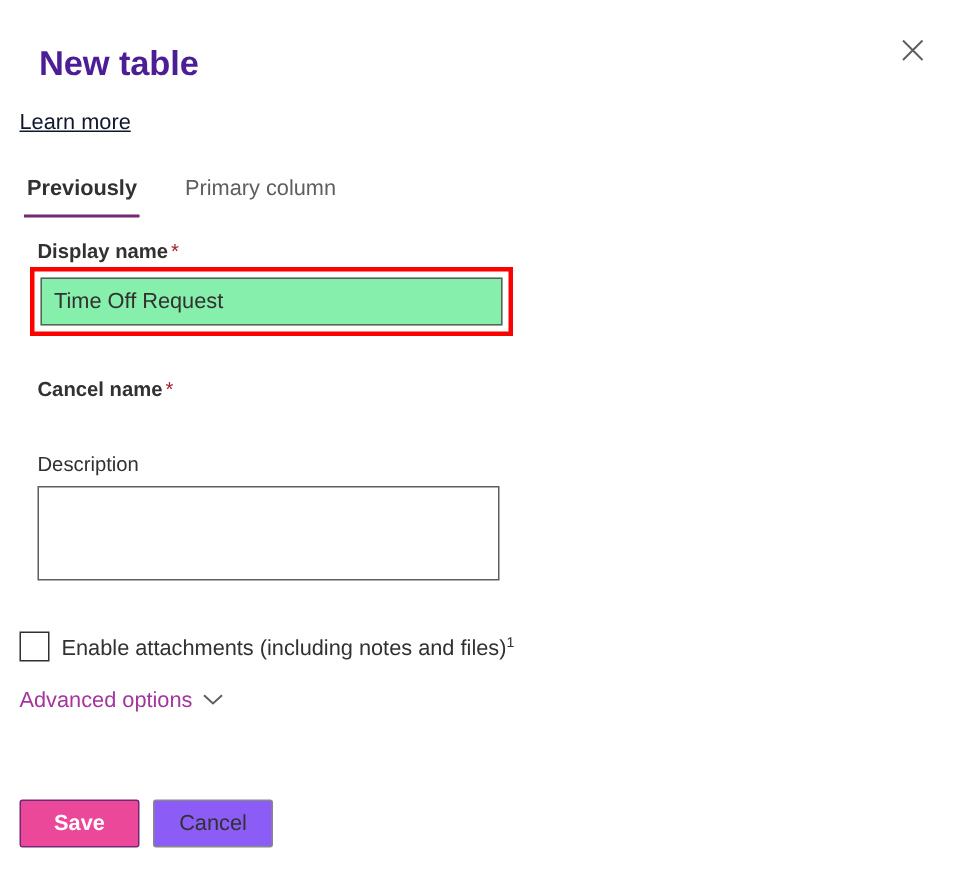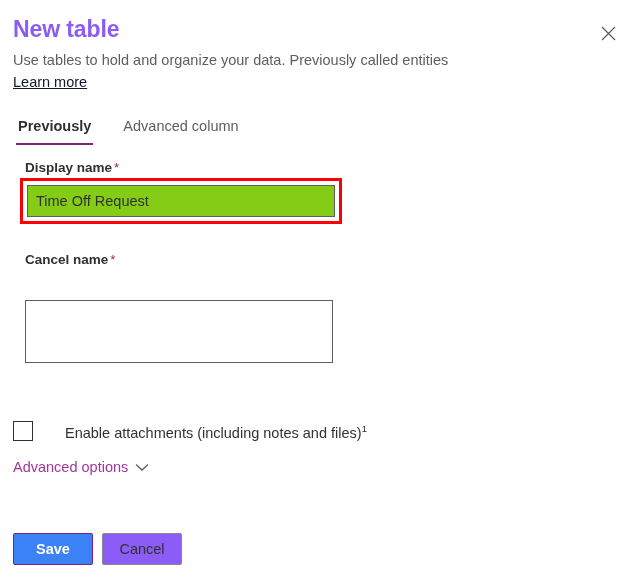--- a/index.html
+++ b/index.html
@@ -25,24 +25,24 @@
   
   .header {
     position: absolute;
     left: 13px;
     top: 14px;
     right: 13px;
   }
   .panel-title {
     font-size: 23px;
     font-weight: 600;
-    color: #8b5cf6;
+    color: #4c1d95;
     letter-spacing: -0.1px;
     line-height: 30px;
-    margin: 0;
+    margin: 13px;
   }
   .panel-subtitle {
     font-size: 14.5px;
     color: #605e5c;
     line-height: 20px;
     margin: 6px 0 0 0;
     white-space: nowrap;
   }
   .learn-more {
     display: inline-block;
@@ -124,21 +124,21 @@
     color: #a4262c;
     font-weight: 400;
     margin-left: 2px;
   }
 
   .text-input {
     box-sizing: border-box;
     width: 308px;
     height: 32px;
     border: 1px solid #605e5c;
-    background: #84cc16;
+    background: #86efac;
     font-family: "Liberation Sans", sans-serif;
     font-size: 14.5px;
     color: #323130;
     padding: 0 8px;
     outline: none;
     display: block;
   }
   .text-area {
     box-sizing: border-box;
     width: 308px;
@@ -166,21 +166,20 @@
   .spacer-26 { height: 26px; }
 
   
   .checkbox-row {
     position: absolute;
     left: 13px;
     top: 419px;
     display: flex;
     align-items: center;
     cursor: pointer;
-    gap: 24px;
   }
   .checkbox-box {
     width: 20px;
     height: 20px;
     box-sizing: border-box;
     border: 1px solid #323130;
     background: #ffffff;
     flex: 0 0 auto;
   }
   .checkbox-label {
@@ -227,56 +226,55 @@
     min-width: 80px;
     box-sizing: border-box;
     font-family: "Liberation Sans", sans-serif;
     font-size: 14.5px;
     font-weight: 600;
     cursor: pointer;
     padding: 0 16px;
     border-radius: 2px;
   }
   .btn-primary {
-    background: #3b82f6;
+    background: #ec4899;
     border: 1px solid #742774;
     color: #ffffff;
   }
   .btn-secondary {
     background: #8b5cf6;
     border: 1px solid #8a8886;
     color: #323130;
     font-weight: 400;
   }
 </style>
 </head>
 <body>
 
 <div class="panel">
 
   <div class="header">
     <h1 class="panel-title">New table</h1>
-    <p class="panel-subtitle">Use tables to hold and organize your data. Previously called entities</p>
     <a class="learn-more" href="#">Learn more</a>
   </div>
 
   <button class="close-btn">
     <span>
       <svg width="15" height="15" viewBox="0 0 15 15" aria-hidden="true">
         <path d="M1 1 L14 14 M14 1 L1 14" stroke="#605e5c" stroke-width="1.3" fill="none"></path>
       </svg>
     </span>
   </button>
 
   <div class="tabs">
     <div class="tab active">
       <span>Previously</span>
     </div>
     <div class="tab">
-      <span>Advanced column</span>
+      <span>Primary column</span>
     </div>
   </div>
 
   <div class="form">
 
     <div class="field">
       <label class="field-label">
         <span>Display name</span><span class="req">*</span>
       </label>
       <div class="highlight-wrap">
@@ -288,20 +286,21 @@
 
     <div class="field">
       <label class="field-label">
         <span>Cancel name</span><span class="req">*</span>
       </label>
     </div>
 
     <div class="spacer-26"></div>
 
     <div class="field">
+      <label class="field-label normal">Description</label>
       <textarea class="text-area" style=""></textarea>
     </div>
 
   </div>
 
   <div class="checkbox-row">
     <span class="checkbox-box"></span>
     <span class="checkbox-label">
       <span>Enable attachments (including notes and files)</span><span class="sup">1</span>
     </span>

